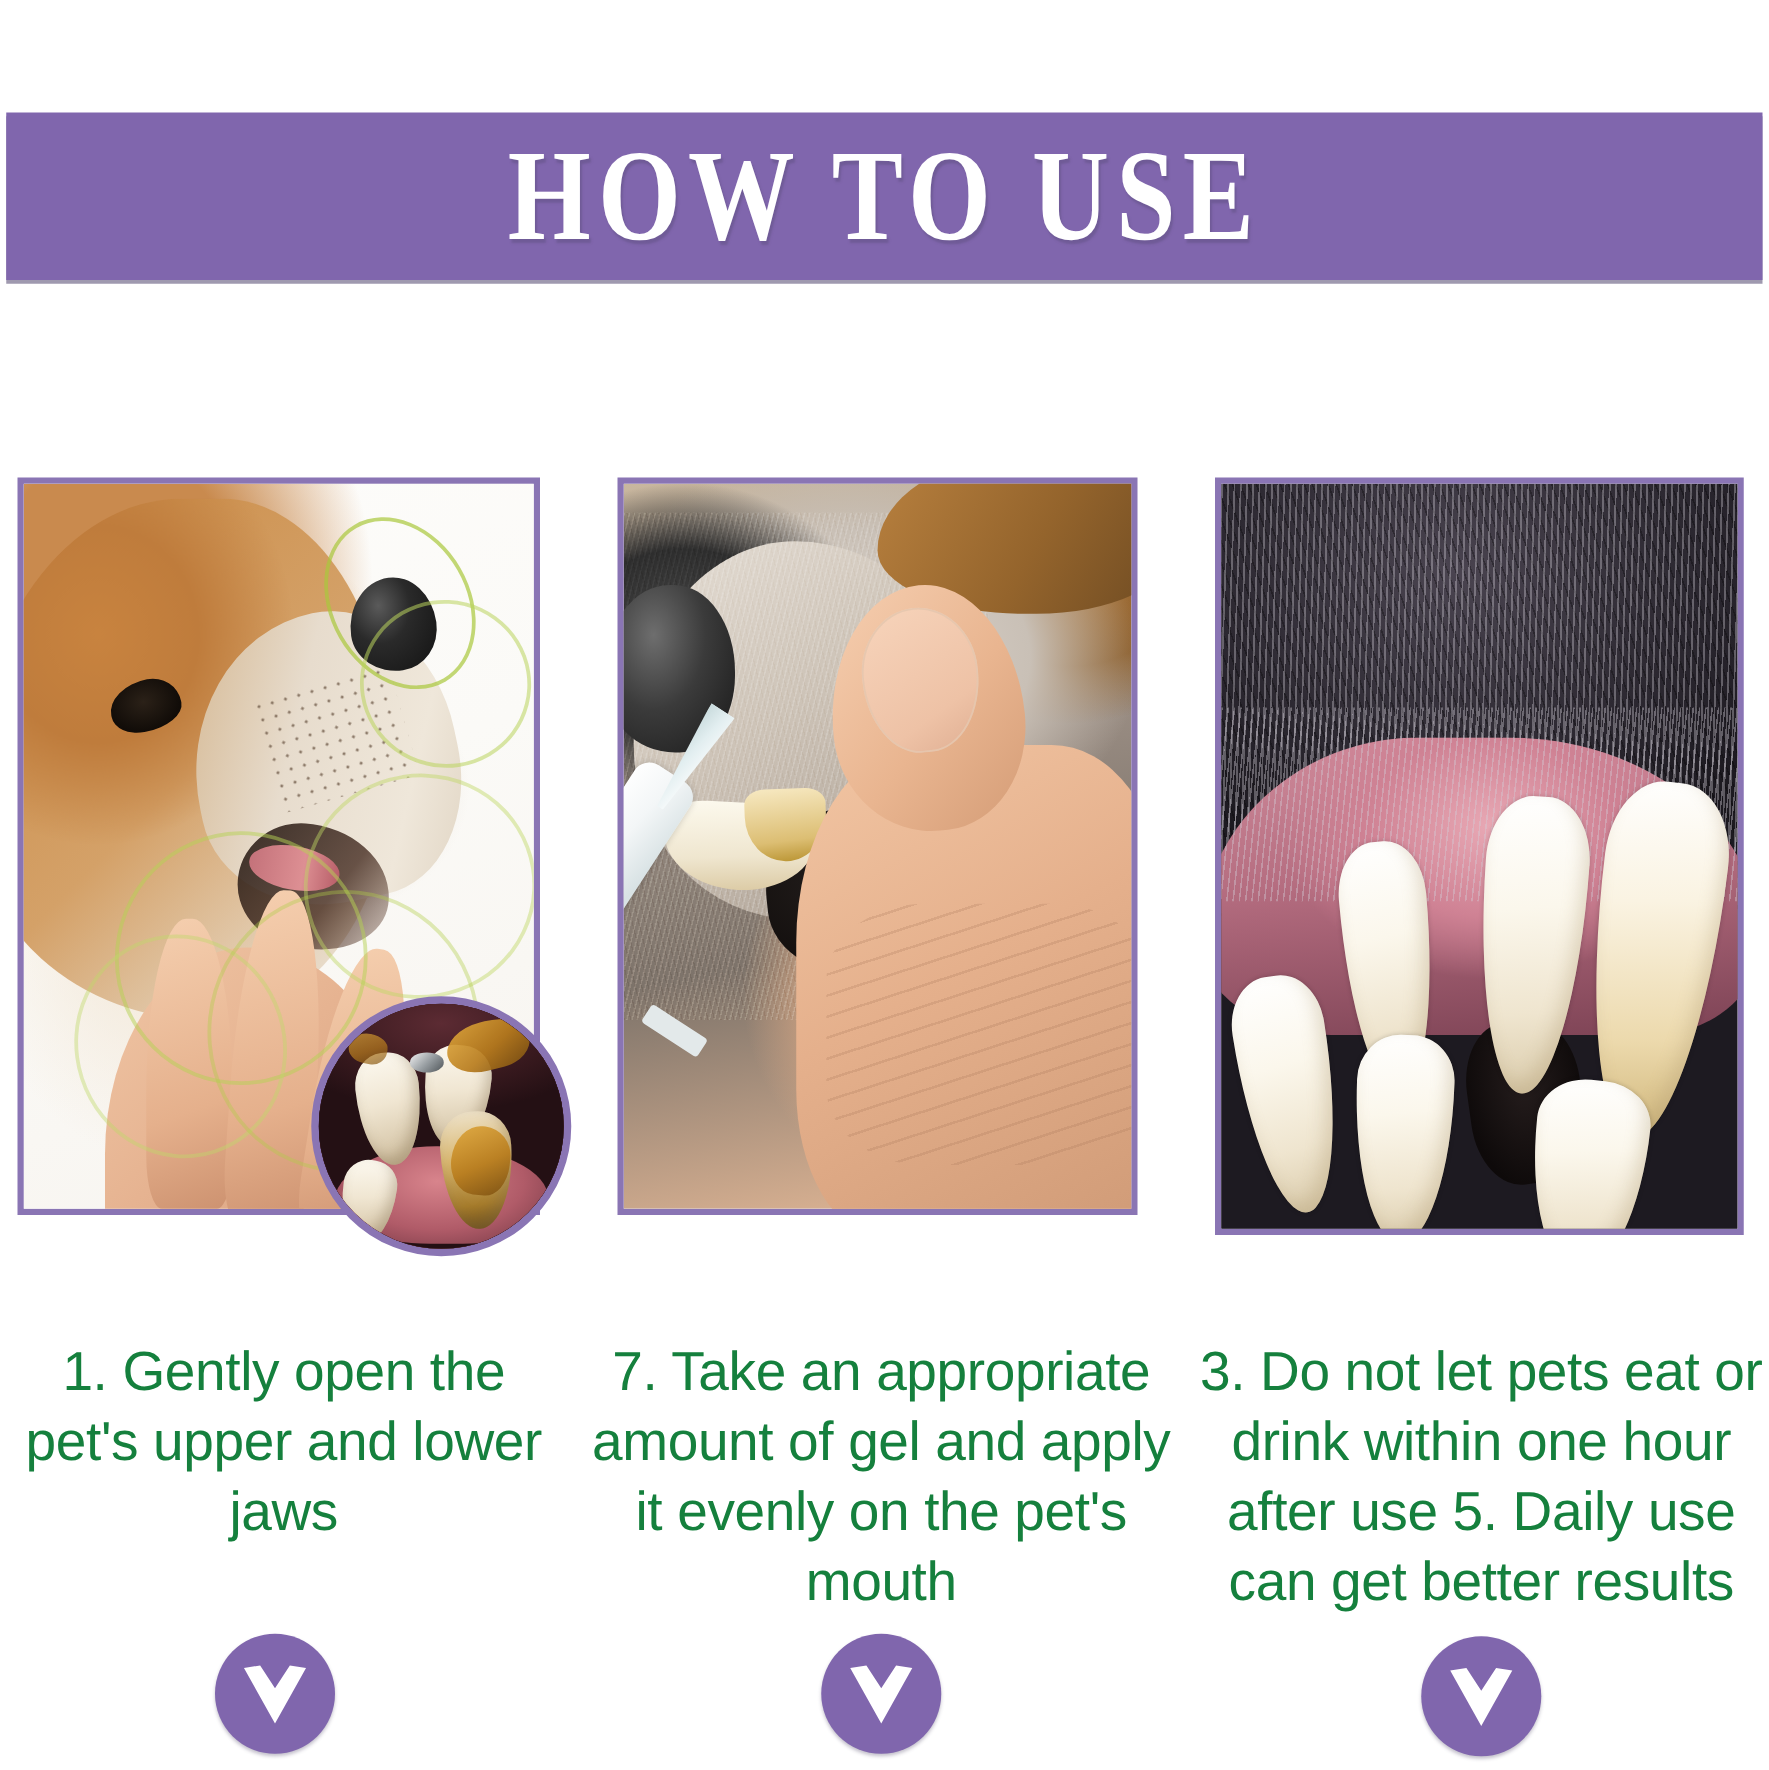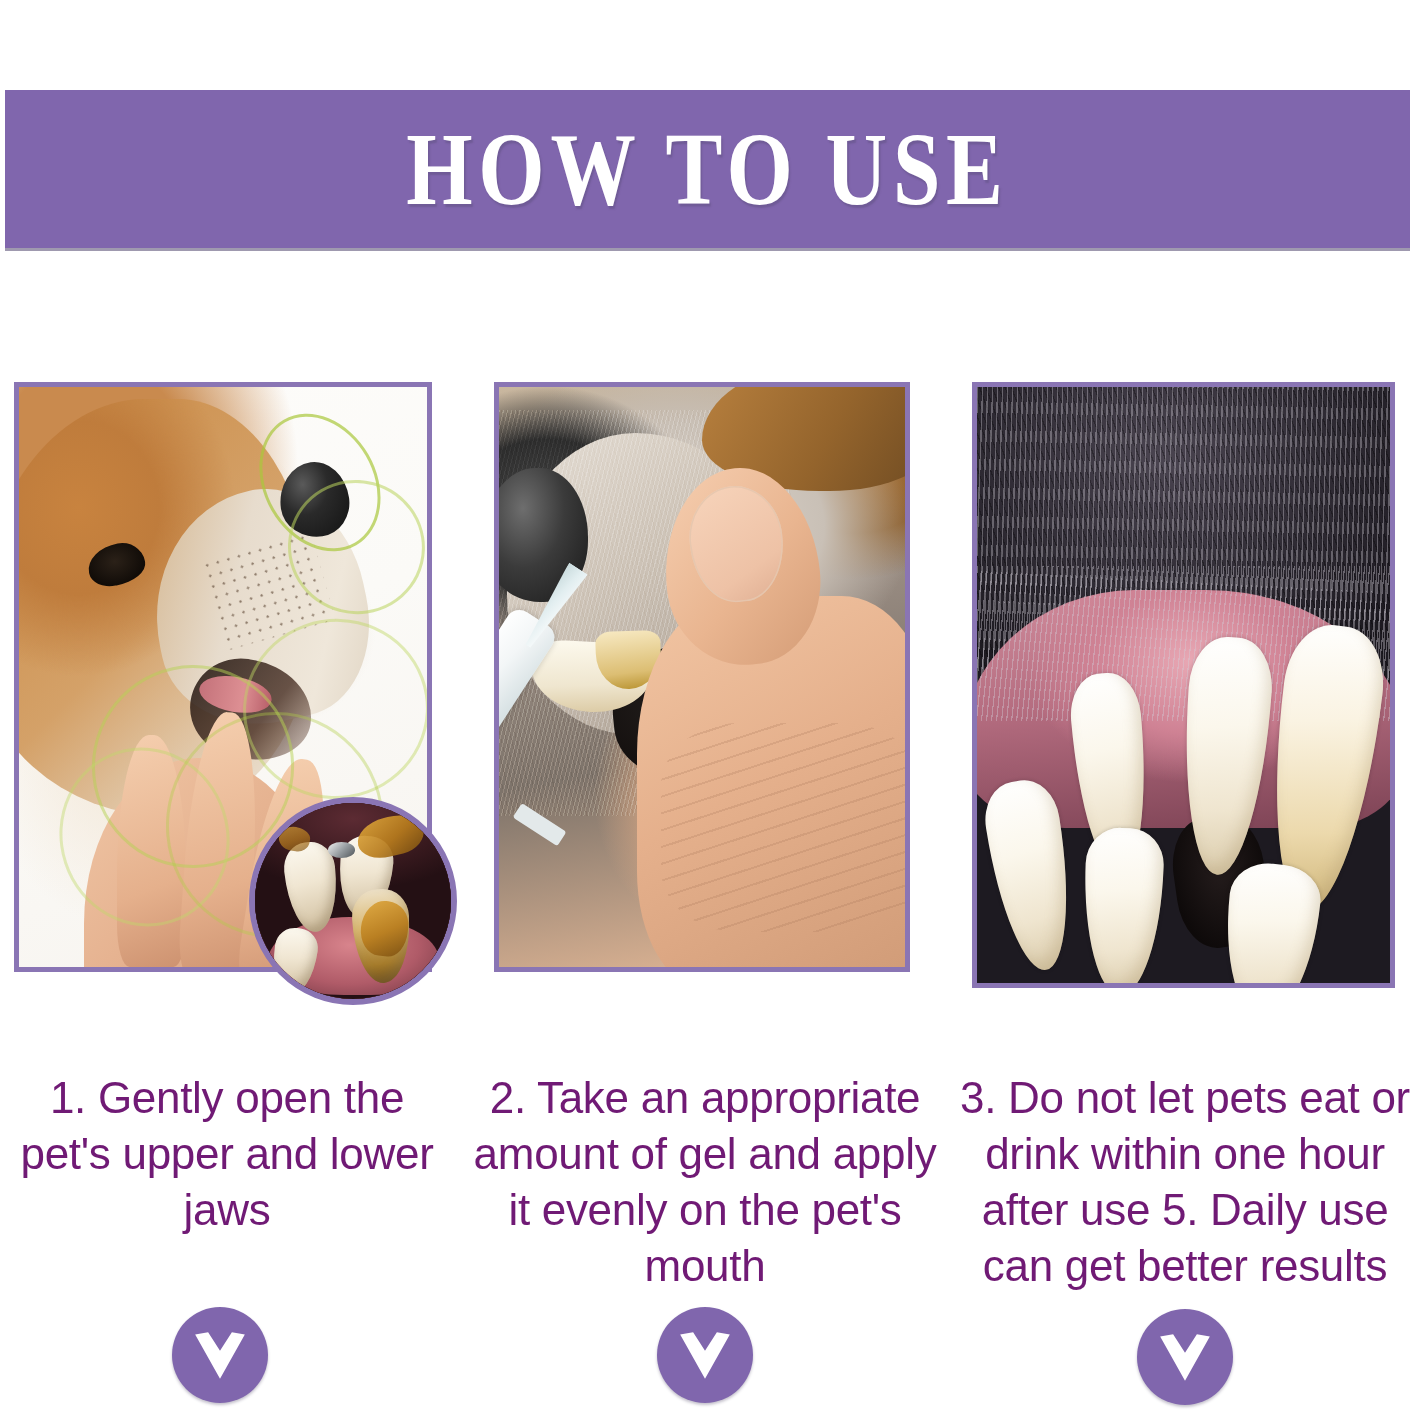--- a/index.html
+++ b/index.html
@@ -15,21 +15,21 @@
     font-family: "Liberation Sans", sans-serif;
     -webkit-font-smoothing: antialiased;
   }
 
   
   #header-banner {
     position: absolute;
     left: 5px;
     top: 90px;
     width: 1405px;
-    height: 158px;
+    height: 134px;
     background: #8066AD;
     box-shadow: 0 3px 0 0 rgba(80,70,110,0.55);
   }
   #header-title {
     position: absolute;
     left: 0;
     right: 0;
     top: 50%;
     transform: translateY(-50%);
     text-align: center;
@@ -421,21 +421,21 @@
   #captions-row {
     position: absolute;
     left: 0;
     top: 1070px;
     width: 1415px;
   }
   .caption {
     position: absolute;
     top: 0;
     text-align: center;
-    color: #701a75;
+    color: #15803d;
     font-family: "Liberation Sans", sans-serif;
     font-size: 44px;
     line-height: 1.27;
     letter-spacing: -0.3px;
   }
   #caption-1 { left: 18px;  width: 418px; }
   #caption-2 { left: 470px; width: 470px; }
   #caption-3 { left: 960px; width: 450px; }
 </style>
 </head>
@@ -531,16 +531,16 @@
   </div>
   <div class="arrow-badge" id="badge-3">
     <svg class="chev" viewBox="0 0 100 100">
       <path d="M4 14 L28 10 L50 44 L72 10 L96 14 L50 96 Z" fill="#ffffff"></path>
     </svg>
   </div>
 </div>
 
 <div id="captions-row">
   <div class="caption" id="caption-1">1. Gently open the pet's upper and lower jaws</div>
-  <div class="caption" id="caption-2">2. Take an appropriate amount of gel and apply it evenly on the pet's mouth</div>
+  <div class="caption" id="caption-2">7. Take an appropriate amount of gel and apply it evenly on the pet's mouth</div>
   <div class="caption" id="caption-3">3. Do not let pets eat or drink within one hour after use
 5. Daily use can get better results</div>
 </div>
 
 </body></html>

